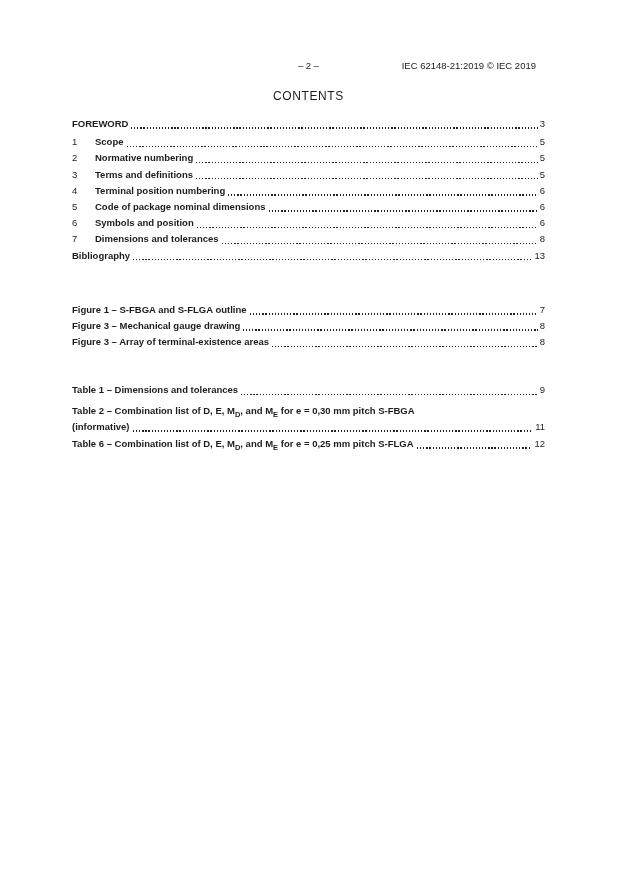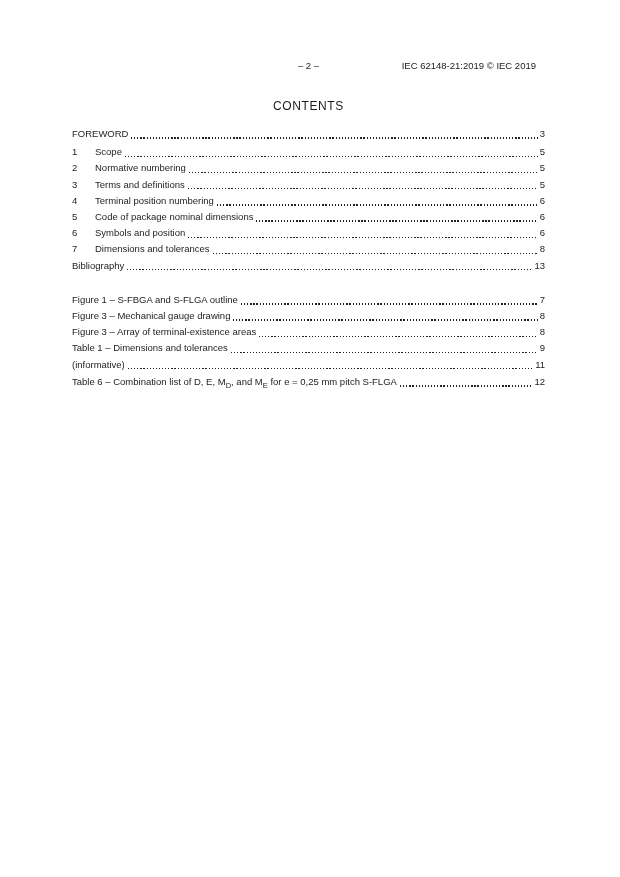--- a/index.html
+++ b/index.html
@@ -30,52 +30,52 @@
     position: absolute;
     left: 0; right: 0;
     text-align: center;
   }
   .running-header .docid {
     position: absolute;
     right: 9px;
   }
   
   .contents-title {
-    margin-top: 27px;
+    margin-top: 17px;
     height: 14px;
     line-height: 14px;
     text-align: center;
     font-size: 12px;
     letter-spacing: 0.6px;
     font-weight: 400;
   }
   
   .toc { margin-top: 13px; font-size: 9.5px; }
   .row {
     display: flex;
     align-items: baseline;
     line-height: 16.2px;
     white-space: nowrap;
   }
   .num   { flex: 0 0 23px; }
-  .label { flex: 0 0 auto; }
+  .label { flex: 0 0 auto; font-weight: bold; }
   .dots {
     flex: 1 1 auto;
     min-width: 6px;
     align-self: flex-end;
     height: 1.4px;
     margin: 0 2px 3.5px 3px;
     background-image: repeating-linear-gradient(to right,
       #222 0, #222 1.2px, transparent 1.2px, transparent 3.1px);
   }
   .pg { flex: 0 0 auto; }
   .sections    { margin-top: 2px; }
   .biblio-row  { margin-top: 0; }
-  .figures     { margin-top: 18px; }
-  .tables      { margin-top: 0; }
+  .figures     { margin-top: 38px; }
+  .tables      { margin-top: 32px; }
   .mt4 { margin-top: 4px; }
   .mt1 { margin-top: 1px; }
   sub { font-size: 7.5px; line-height: 0; }
 </style>
 </head>
 <body>
 
 <div id="page">
   <div class="content">
 
@@ -162,20 +162,23 @@
           <span class="pg">8</span>
         </div>
       </div>
 
       <div class="tables">
         <div class="row">
           <span class="label">Table 1 – Dimensions and tolerances</span>
           <span class="dots"></span>
           <span class="pg">9</span>
         </div>
+        <div class="row mt4">
+          <span class="label"><span>Table 2 – Combination list of D, E, M</span><sub>D</sub><span>, and M</span><sub>E</sub><span> for e = 0,30 mm pitch S-FBGA</span></span>
+        </div>
         <div class="row">
           <span class="label">(informative)</span>
           <span class="dots"></span>
           <span class="pg">11</span>
         </div>
         <div class="row mt1">
           <span class="label"><span>Table 6 – Combination list of D, E, M</span><sub>D</sub><span>, and M</span><sub>E</sub><span> for e = 0,25 mm pitch S-FLGA</span></span>
           <span class="dots"></span>
           <span class="pg">12</span>
         </div>

